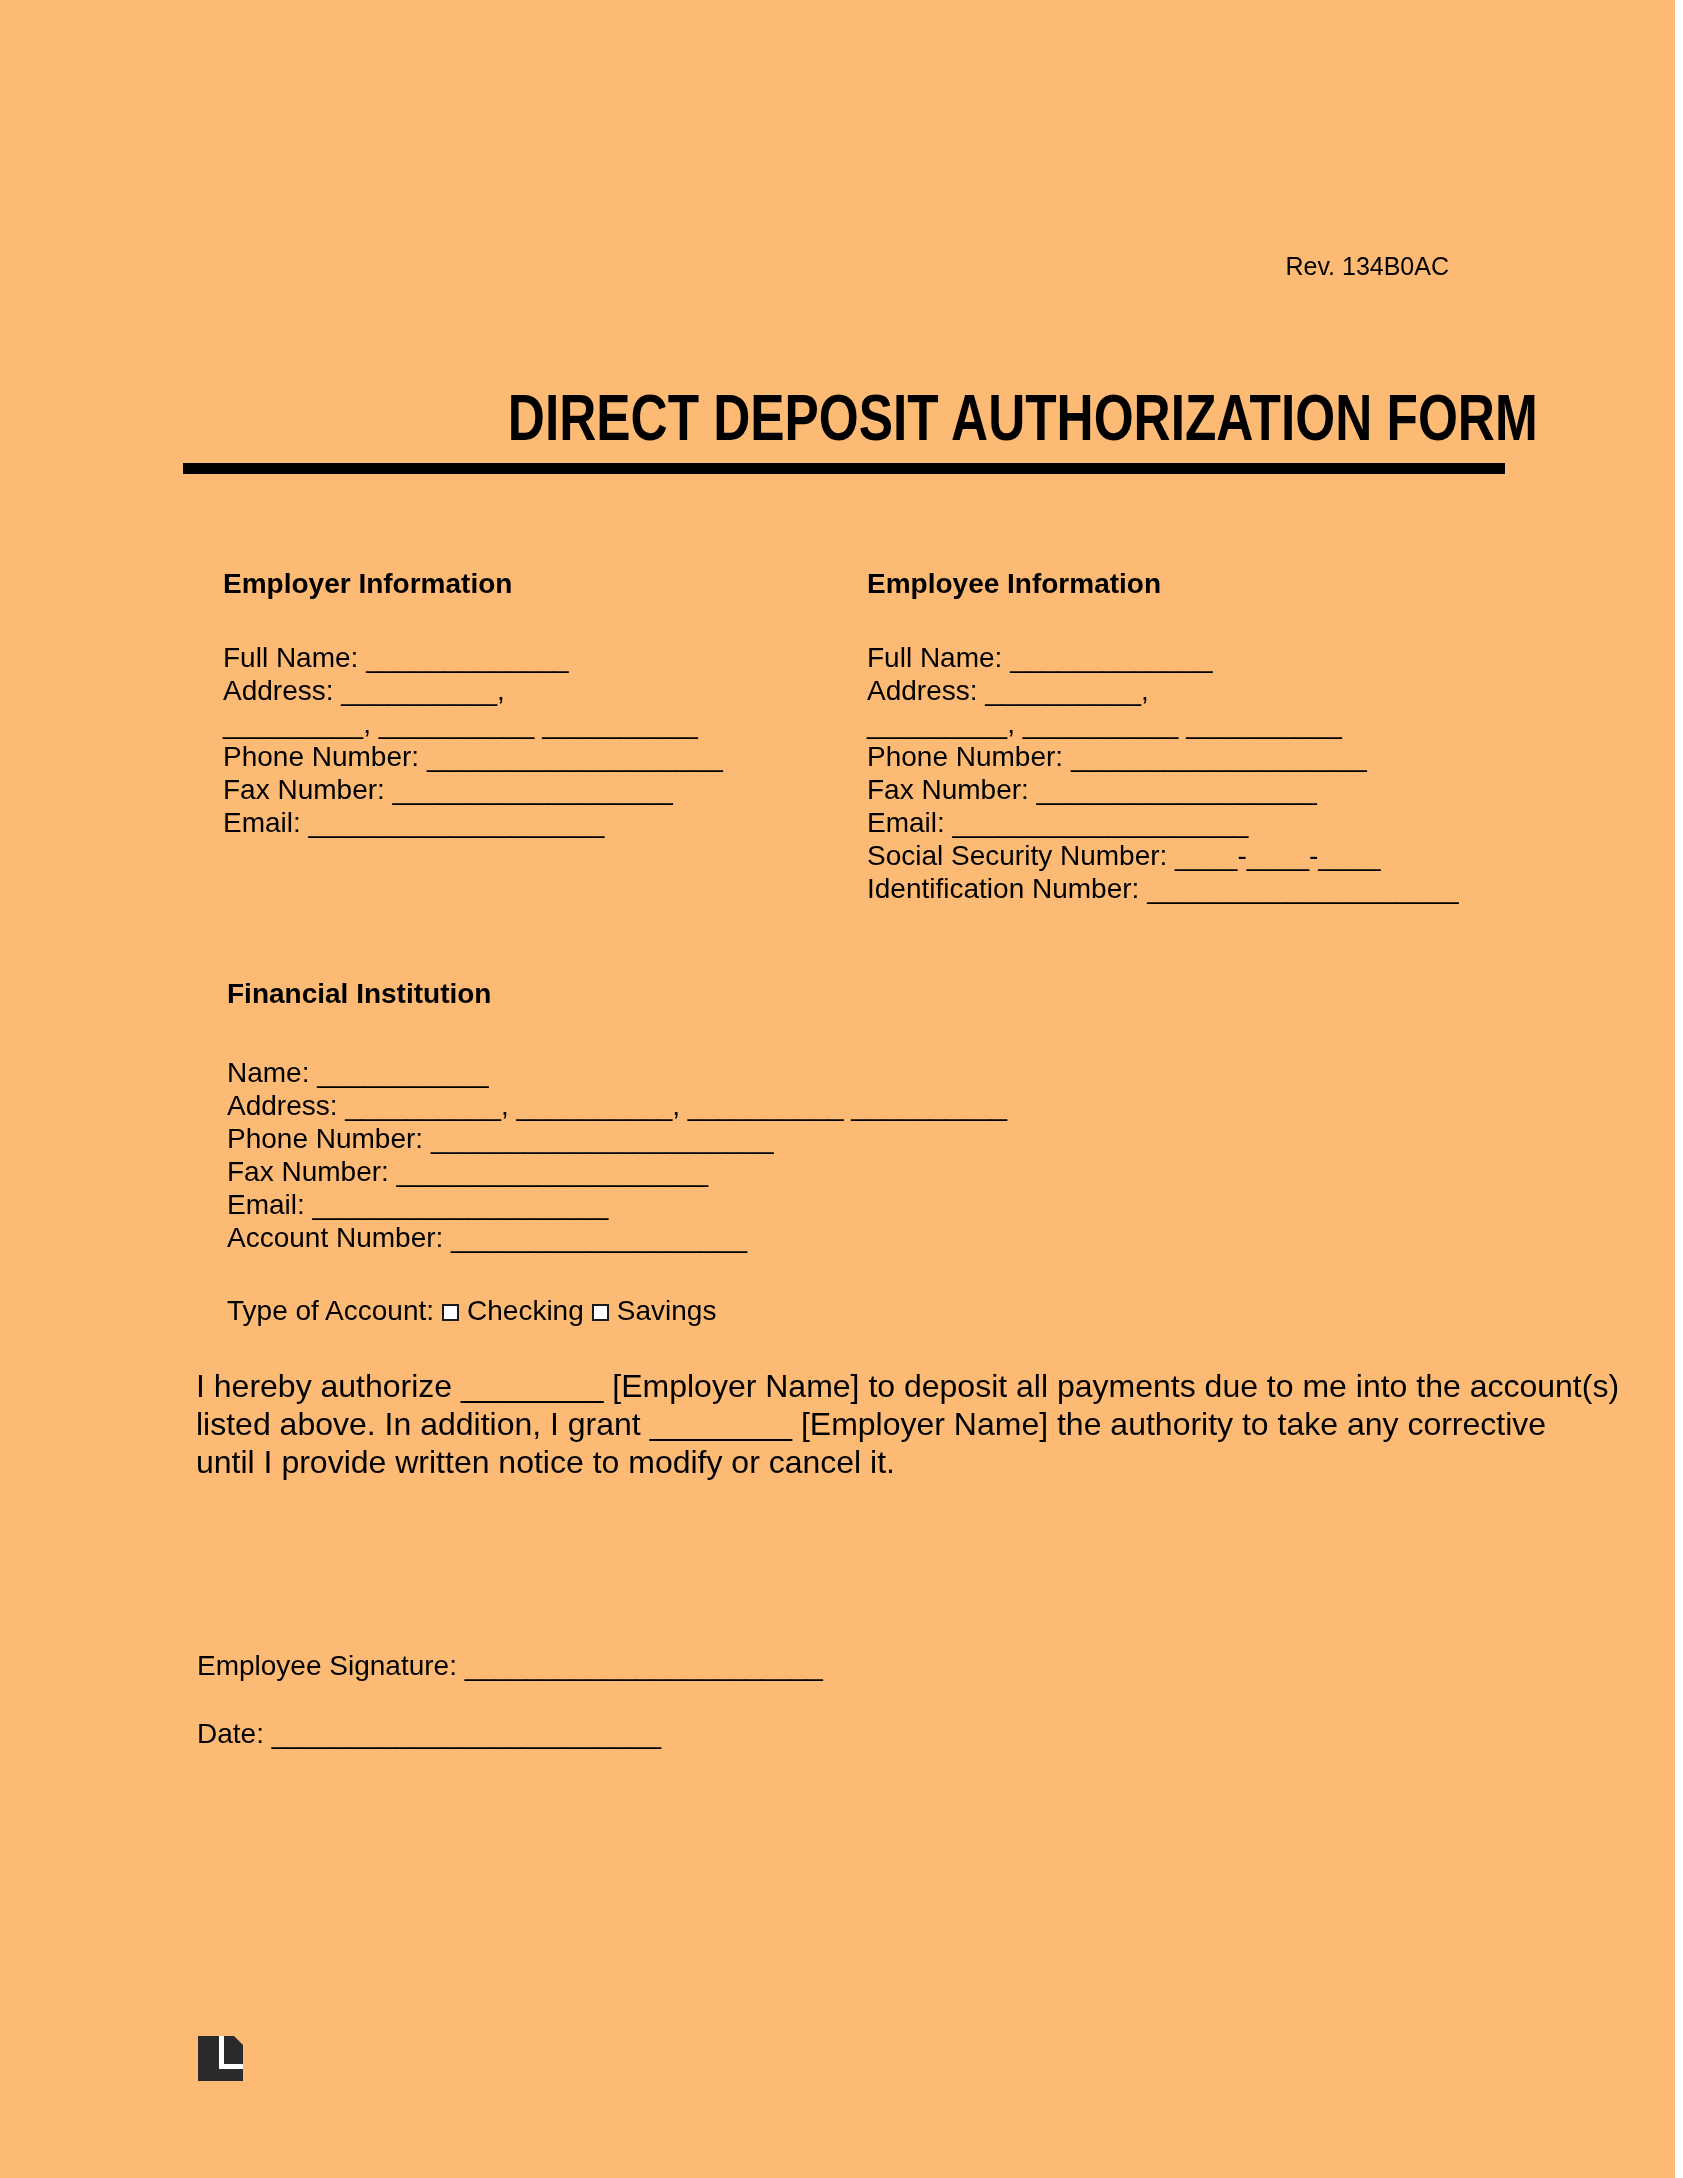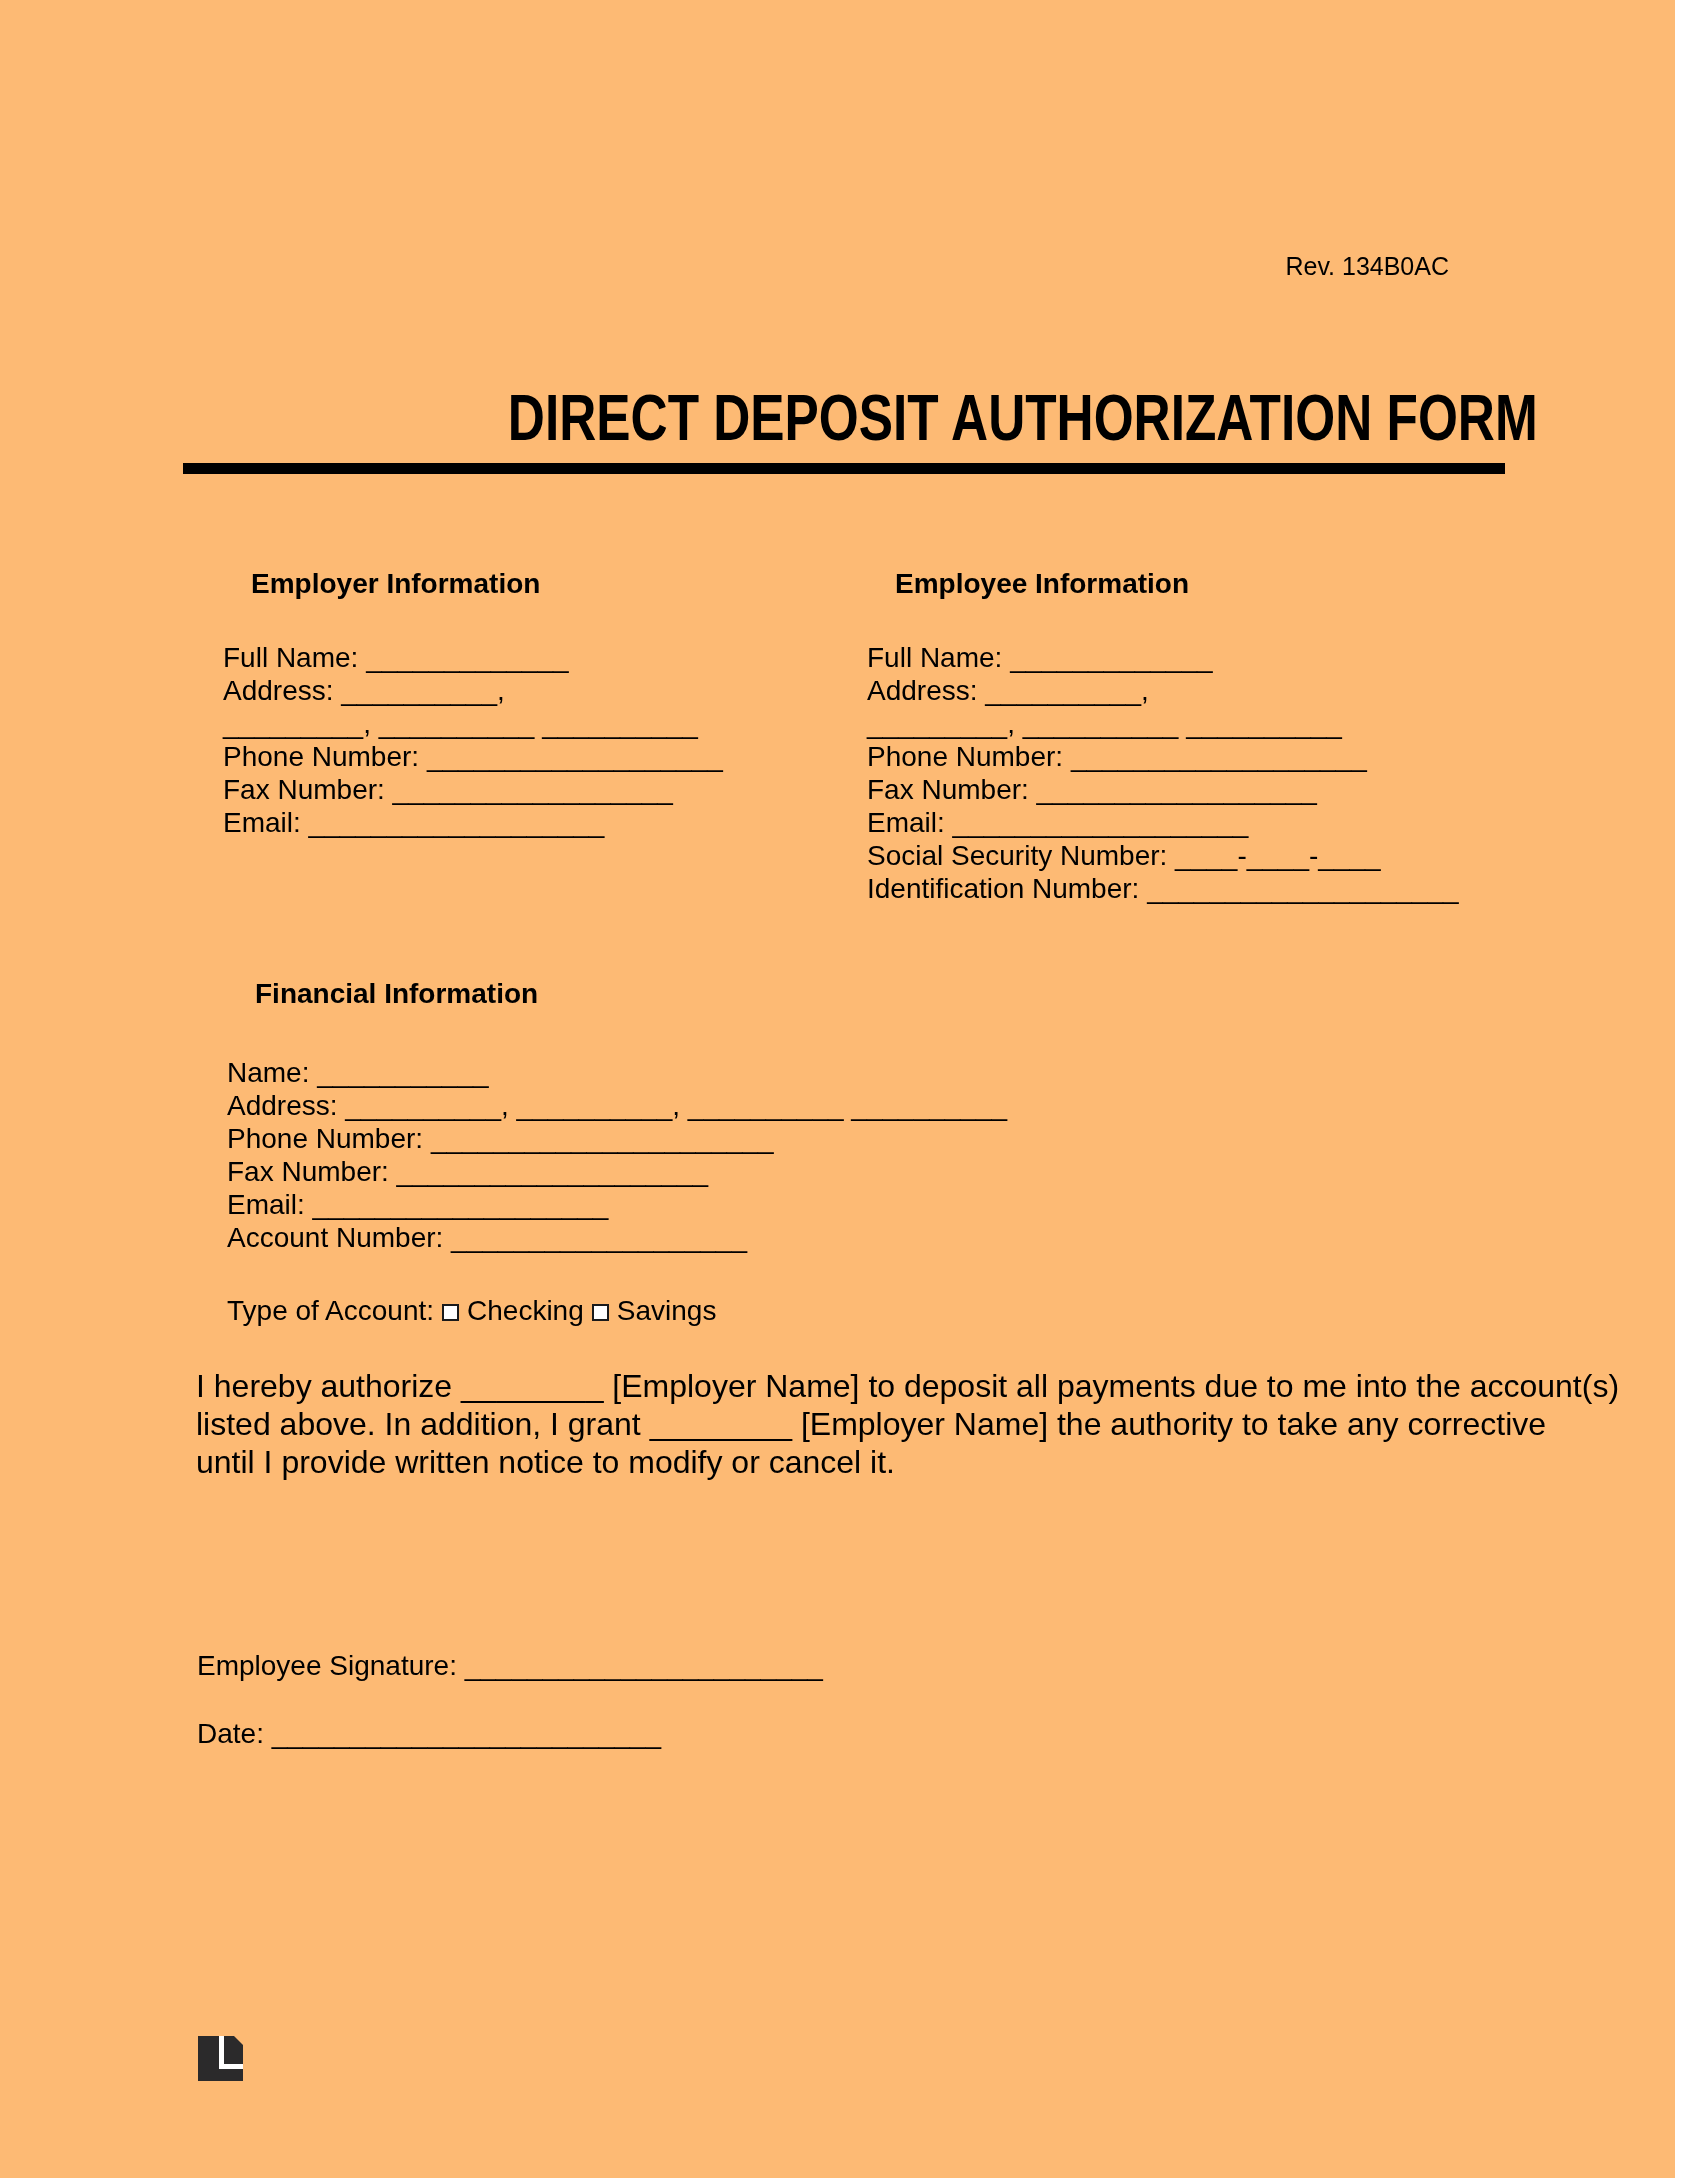--- a/index.html
+++ b/index.html
@@ -38,21 +38,21 @@
   }
   .title-rule {
     position: absolute;
     left: 183px; top: 463px;
     width: 1322px; height: 11px;
     background: #000;
   }
   .section-heading {
     position: absolute;
     font-size: 28px; font-weight: bold;
-    line-height: 33px; white-space: nowrap; margin-left: 28px;
+    line-height: 33px; white-space: nowrap;
   }
   .heading-employer { left: 223px; top: 567px; }
   .heading-employee { left: 867px; top: 567px; }
   .heading-financial { left: 227px; top: 977px; }
   .info-rows {
     position: absolute;
     font-size: 28px; line-height: 33px;
   }
   .info-rows div { white-space: nowrap; }
   .rows-employer { left: 223px; top: 641px; }
@@ -149,21 +149,21 @@
 
       <div>Fax Number: __________________</div>
 
       <div>Email: ___________________</div>
 
       <div>Social Security Number: ____-____-____</div>
 
       <div>Identification Number: ____________________</div>
     </div>
 
-  <h2 class="section-heading heading-financial">Financial Information</h2>
+  <h2 class="section-heading heading-financial">Financial Institution</h2>
 
   <div class="info-rows rows-financial">
 
       <div>Name: ___________</div>
 
       <div>Address: __________, __________, __________ __________</div>
 
       <div>Phone Number: ______________________</div>
 
       <div>Fax Number: ____________________</div>

